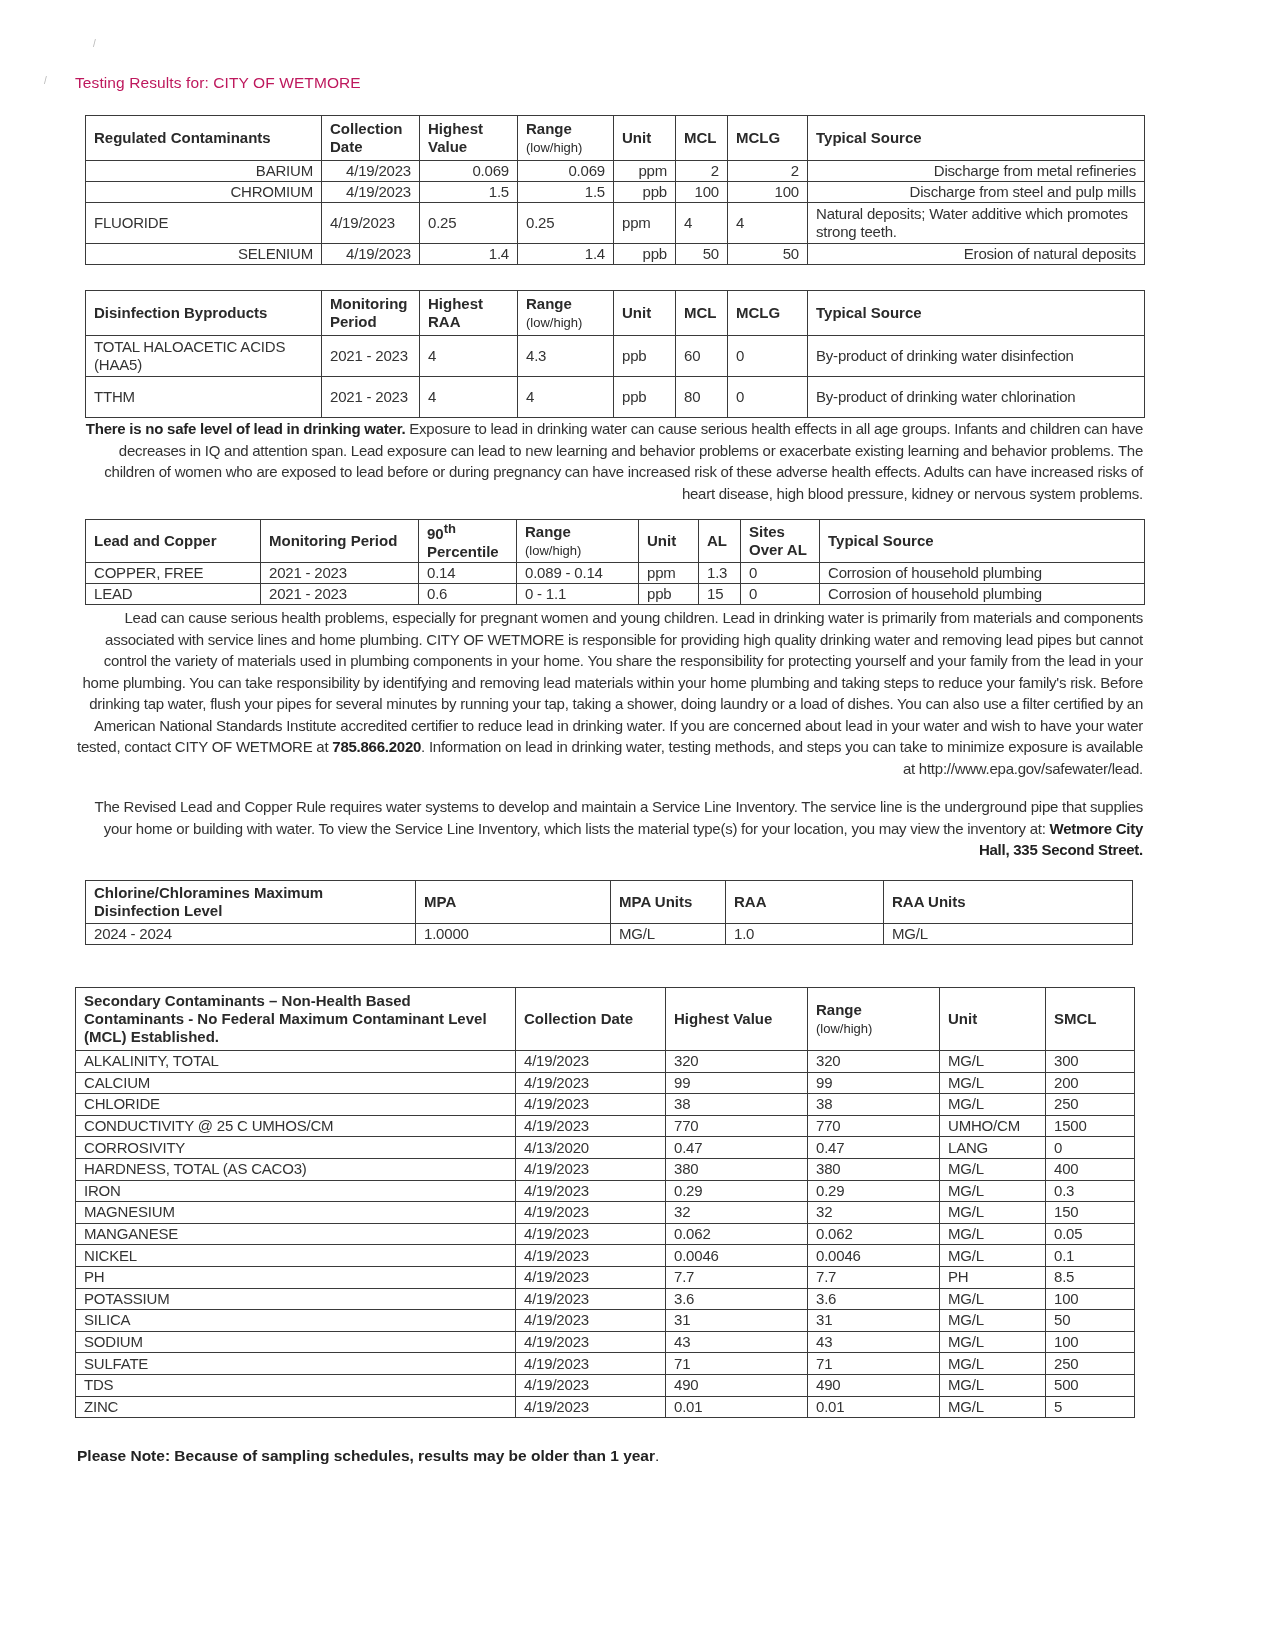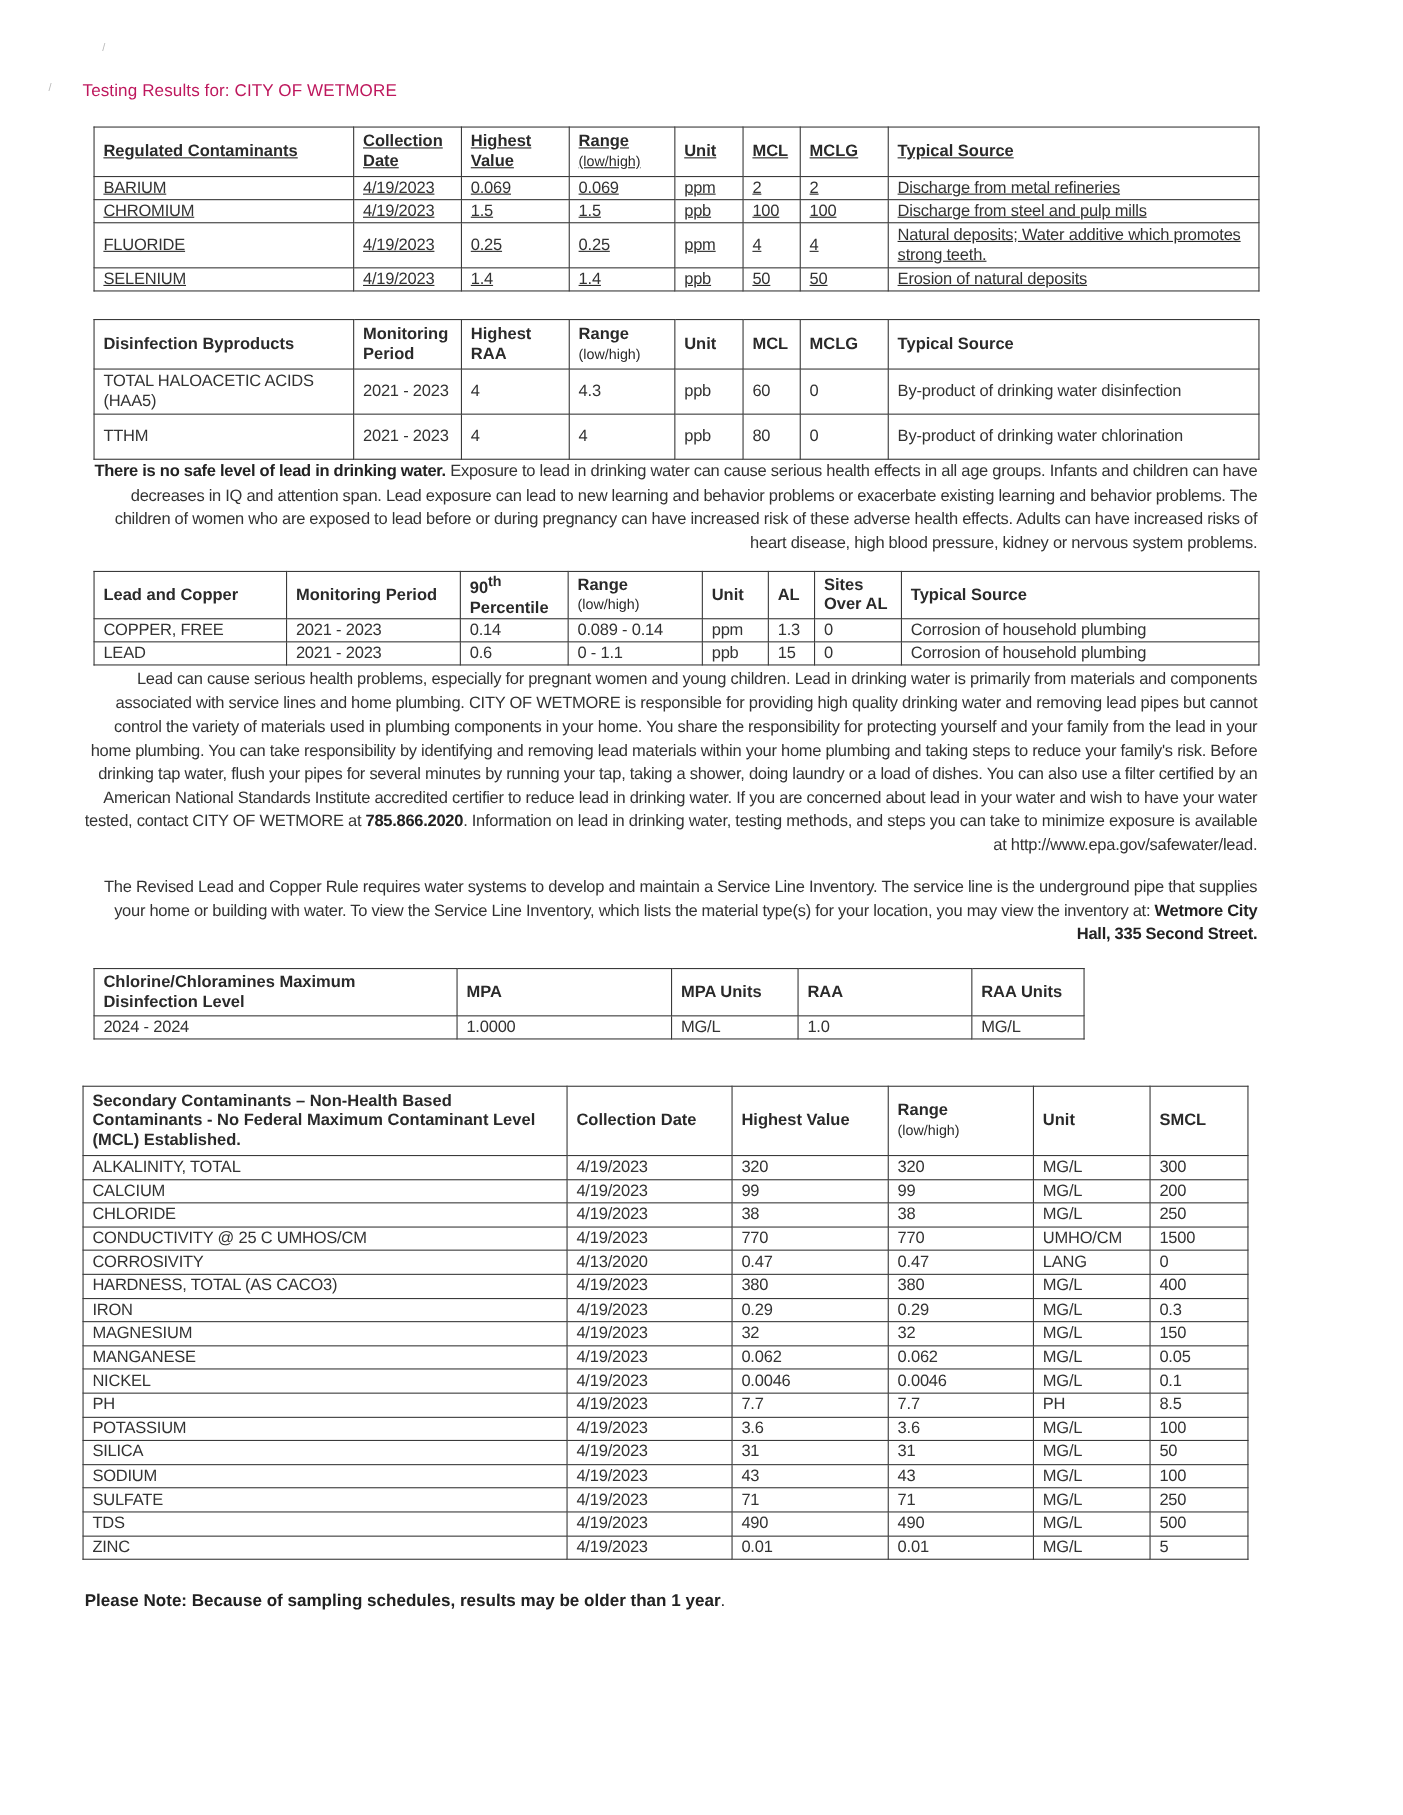--- a/index.html
+++ b/index.html
@@ -32,37 +32,37 @@
   }
   .para b { color: #222; }
   sup { font-size: 13px; }
   .note {
     position: absolute; left: 77px; top: 1447px; font-size: 15.5px; font-weight: bold; color: #222;
   }
   .note span.reg { font-weight: normal; }
   .mark { position: absolute; color: #bbb; font-size: 10px; }
 
   
-  #t-reg { left: 85px; top: 115px; width: 1060px; text-decoration: underline; }
+  #t-reg { left: 85px; top: 115px; width: 1060px; }
   #t-reg th { height: 44px; }
-  #t-reg tr.r td { height: 20px; }
+  #t-reg tr.r td { height: 20px; text-align: right; }
   #t-reg tr.r2 td { height: 40px; }
 
   
   #t-dbp { left: 85px; top: 290px; width: 1060px; }
   #t-dbp th { height: 44px; }
   #t-dbp td { height: 40px; }
 
   
   #t-lc { left: 85px; top: 519px; width: 1060px; padding-left: 44px; }
   #t-lc th { height: 42px; }
   #t-lc td { height: 20px; }
 
   
-  #t-cl { left: 85px; top: 880px; width: 901px; }
+  #t-cl { left: 85px; top: 880px; width: 1048px; }
   #t-cl th { height: 42px; }
   #t-cl td { height: 20px; }
 
   
   #t-sec { left: 75px; top: 987px; width: 1060px; }
   #t-sec th { height: 62px; }
   #t-sec td { height: 20.6px; }
 </style>
 </head>
 <body>

